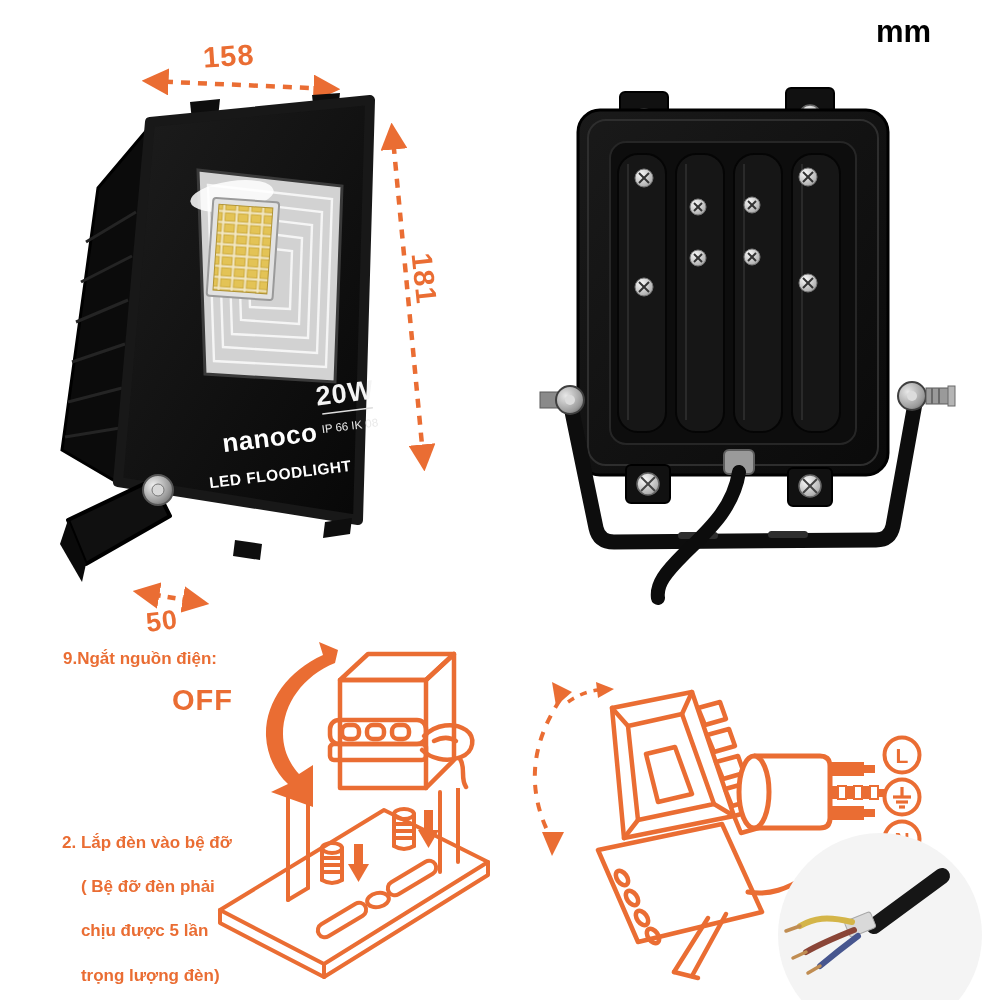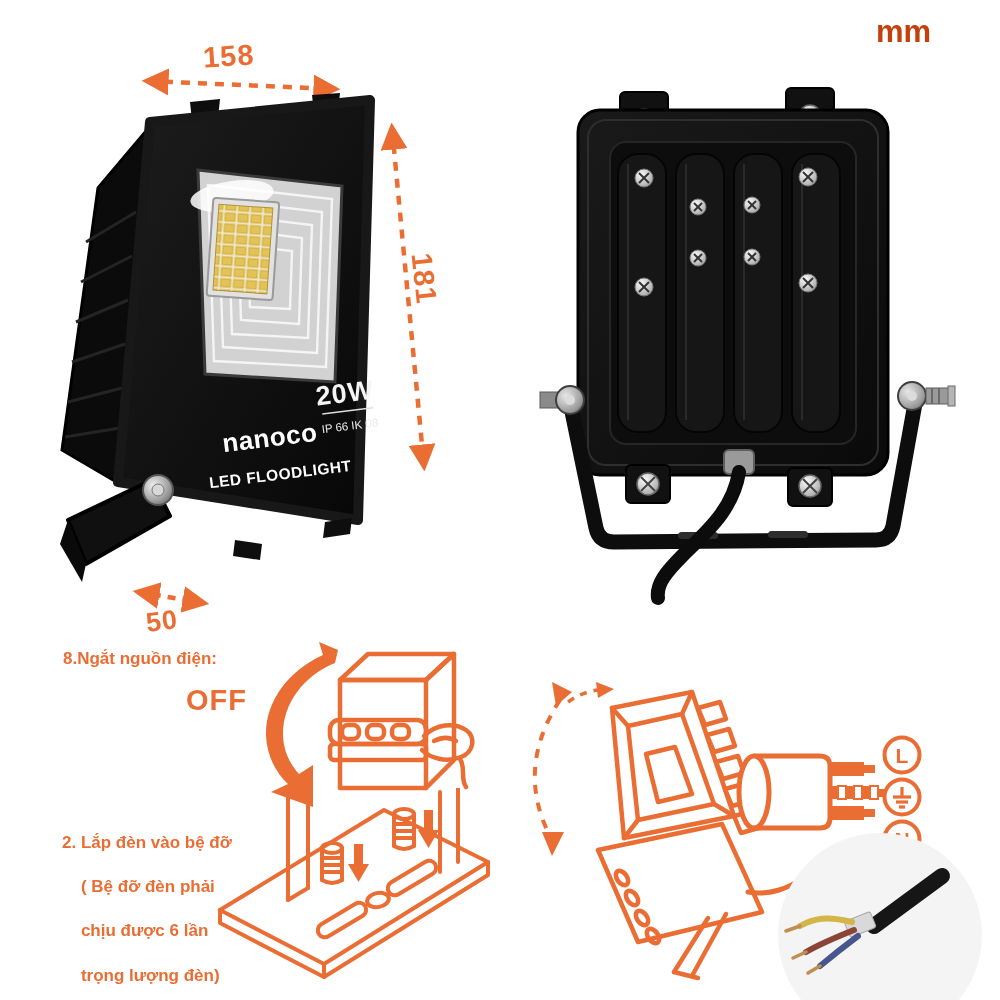--- a/index.html
+++ b/index.html
@@ -1,20 +1,20 @@
 <!DOCTYPE html>
 <html><head>
 <meta charset="utf-8">
 <style>
   html,body{margin:0;padding:0;background:#ffffff;}
   .canvas{position:relative;width:1000px;height:1000px;background:#ffffff;overflow:hidden;
           font-family:"Liberation Sans","DejaVu Sans",sans-serif;}
   .abs{position:absolute;}
   .dim-num{font-size:29px;font-weight:800;color:#EA6D33;letter-spacing:1px;}
-  .unit{font-size:31px;font-weight:800;color:#c2410c;}
+  .unit{font-size:31px;font-weight:800;color:#000000;}
   .step-title{font-size:17px;font-weight:700;color:#EA6D33;line-height:1.3;white-space:pre;}
   .off-label{font-size:29px;font-weight:800;color:#EA6D33;letter-spacing:1px;}
   svg text{font-family:"Liberation Sans","DejaVu Sans",sans-serif;}
 </style>
 </head>
 <body>
 
 <div class="canvas">
 
   <div class="abs unit" style="left:876px;top:14px;">mm</div>
@@ -226,22 +226,22 @@
     <circle cx="32" cy="320" r="14" fill="url(#bknob)" stroke="#3f3f3f" stroke-width="2"></circle>
     <circle cx="32" cy="320" r="5" fill="#dcdcdc"></circle>
     <circle cx="374" cy="316" r="14" fill="url(#bknob)" stroke="#3f3f3f" stroke-width="2"></circle>
     <circle cx="374" cy="316" r="5" fill="#dcdcdc"></circle>
     <rect x="388" y="308" width="24" height="16" fill="#9a9a9a" stroke="#5a5a5a"></rect>
     <line x1="394" y1="308" x2="394" y2="324" stroke="#6a6a6a" stroke-width="2"></line>
     <line x1="401" y1="308" x2="401" y2="324" stroke="#6a6a6a" stroke-width="2"></line>
     <rect x="410" y="306" width="7" height="20" fill="#b5b5b5" stroke="#6a6a6a"></rect>
   </svg>
 
-  <div class="abs step-title" style="left:63px;top:648px;">8.Ngắt nguồn điện:</div>
-  <div class="abs off-label" style="left:186px;top:684px;">OFF</div>
+  <div class="abs step-title" style="left:63px;top:648px;">9.Ngắt nguồn điện:</div>
+  <div class="abs off-label" style="left:172px;top:684px;">OFF</div>
 
   <svg class="abs" style="left:243px;top:636px;" width="110" height="172" viewBox="0 0 110 172">
     <path d="M 95,14 L 76,6 L 80,19 C 45,35 22,66 23,100 C 24,119 32,136 45,148 L 28,156 L 70,171 L 70,129 L 56,138 C 46,127 40,113 40,98 C 40,68 60,40 92,27 L 95,14 Z" fill="#EA6D33"></path>
   </svg>
 
   <svg class="abs" style="left:312px;top:640px;" width="170" height="162" viewBox="0 0 170 162">
     <g fill="none" stroke="#EA6D33" stroke-width="4.5" stroke-linejoin="round" stroke-linecap="round">
       <path d="M 28,40 L 56,14 L 142,14 L 114,40 Z"></path>
       <path d="M 28,40 L 114,40 L 114,148 L 28,148 Z"></path>
       <path d="M 114,40 L 142,14 L 142,120 L 114,148"></path>
@@ -251,21 +251,21 @@
       <rect x="80" y="85" width="17" height="14" rx="6"></rect>
       <rect x="18" y="104" width="96" height="16" rx="4"></rect>
       <path d="M 112,96 C 124,84 142,82 154,90 C 164,97 162,112 149,117 C 134,123 118,118 110,110"></path>
       <path d="M 122,101 C 130,97 138,97 144,101"></path>
       <path d="M 148,119 C 154,128 148,138 154,147"></path>
     </g>
   </svg>
 
   <div class="abs step-title" style="left:62px;top:832px;"><span>2. Lắp đèn vào bệ đỡ</span><br>
     <span>( Bệ đỡ đèn phải</span><br>
-    <span>chịu được 6 lần</span><br>
+    <span>chịu được 5 lần</span><br>
     <span>trọng lượng đèn)</span>
   </div>
 
   <svg class="abs" style="left:212px;top:788px;" width="285" height="212" viewBox="0 0 285 212">
     <g fill="none" stroke="#EA6D33" stroke-width="4" stroke-linejoin="round" stroke-linecap="round">
       <path d="M 8,122 L 172,22 L 276,74 L 112,176 Z"></path>
       <path d="M 8,122 L 8,135 L 112,189 L 112,176"></path>
       <path d="M 112,189 L 276,87 L 276,74"></path>
       <line x1="76" y1="0" x2="76" y2="112"></line>
         <line x1="96" y1="0" x2="96" y2="100"></line>

